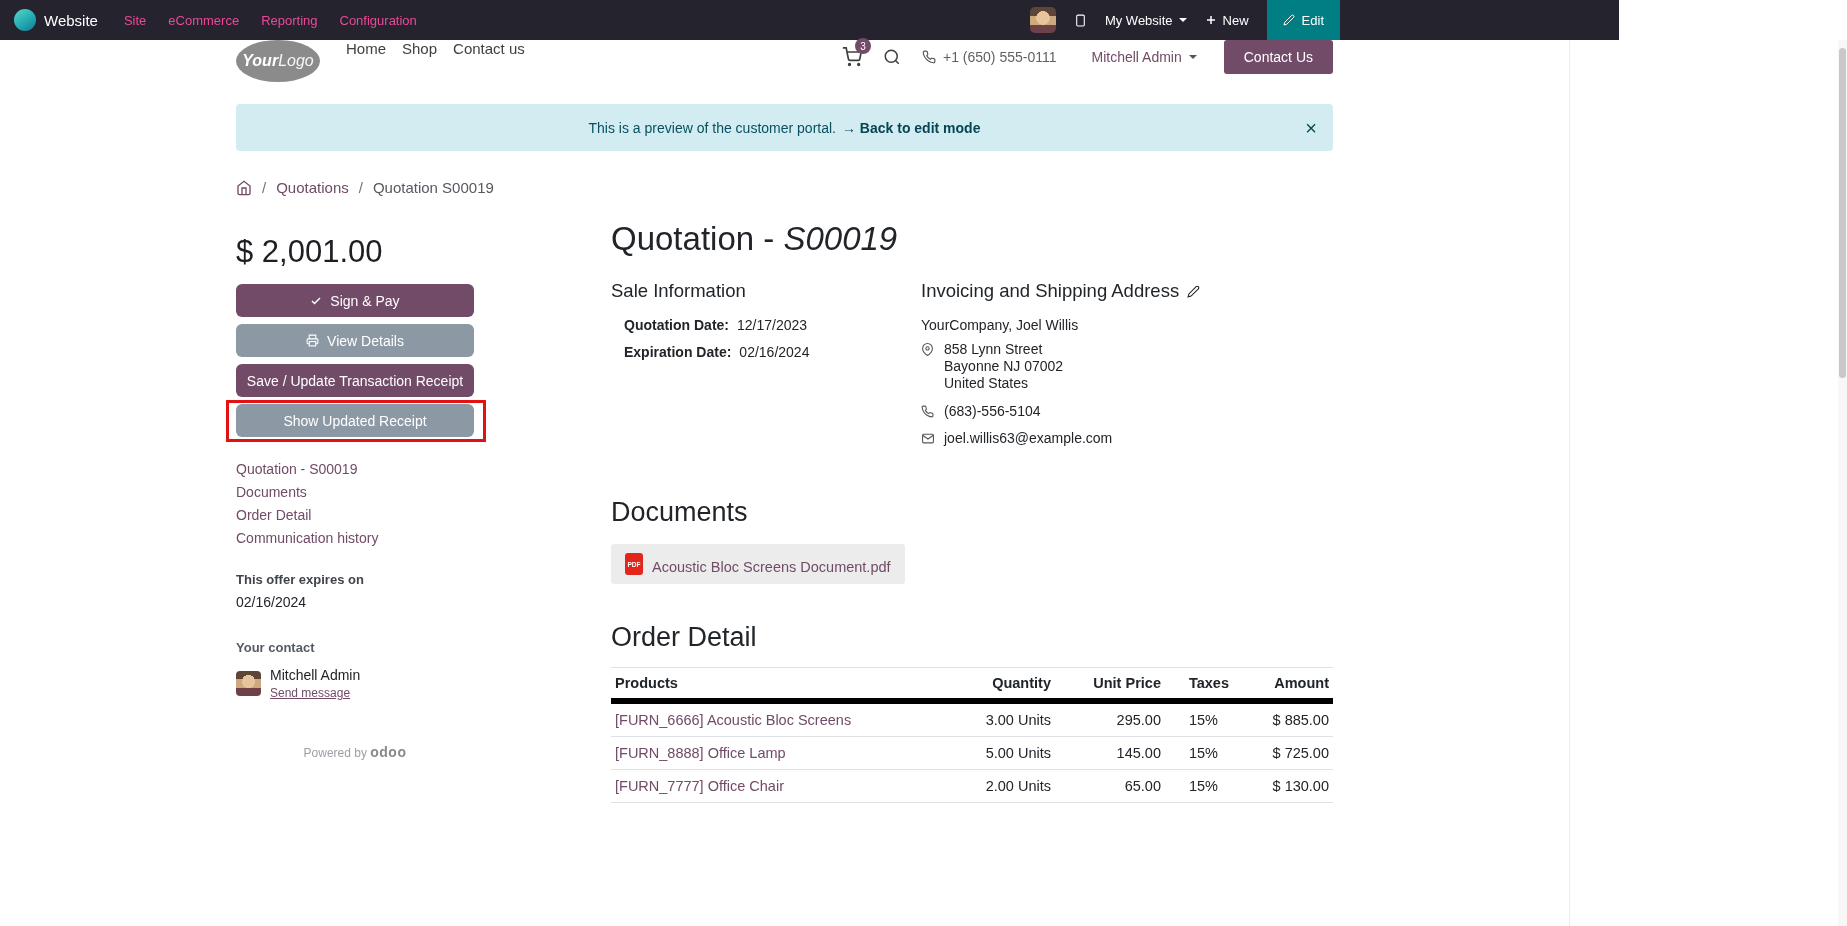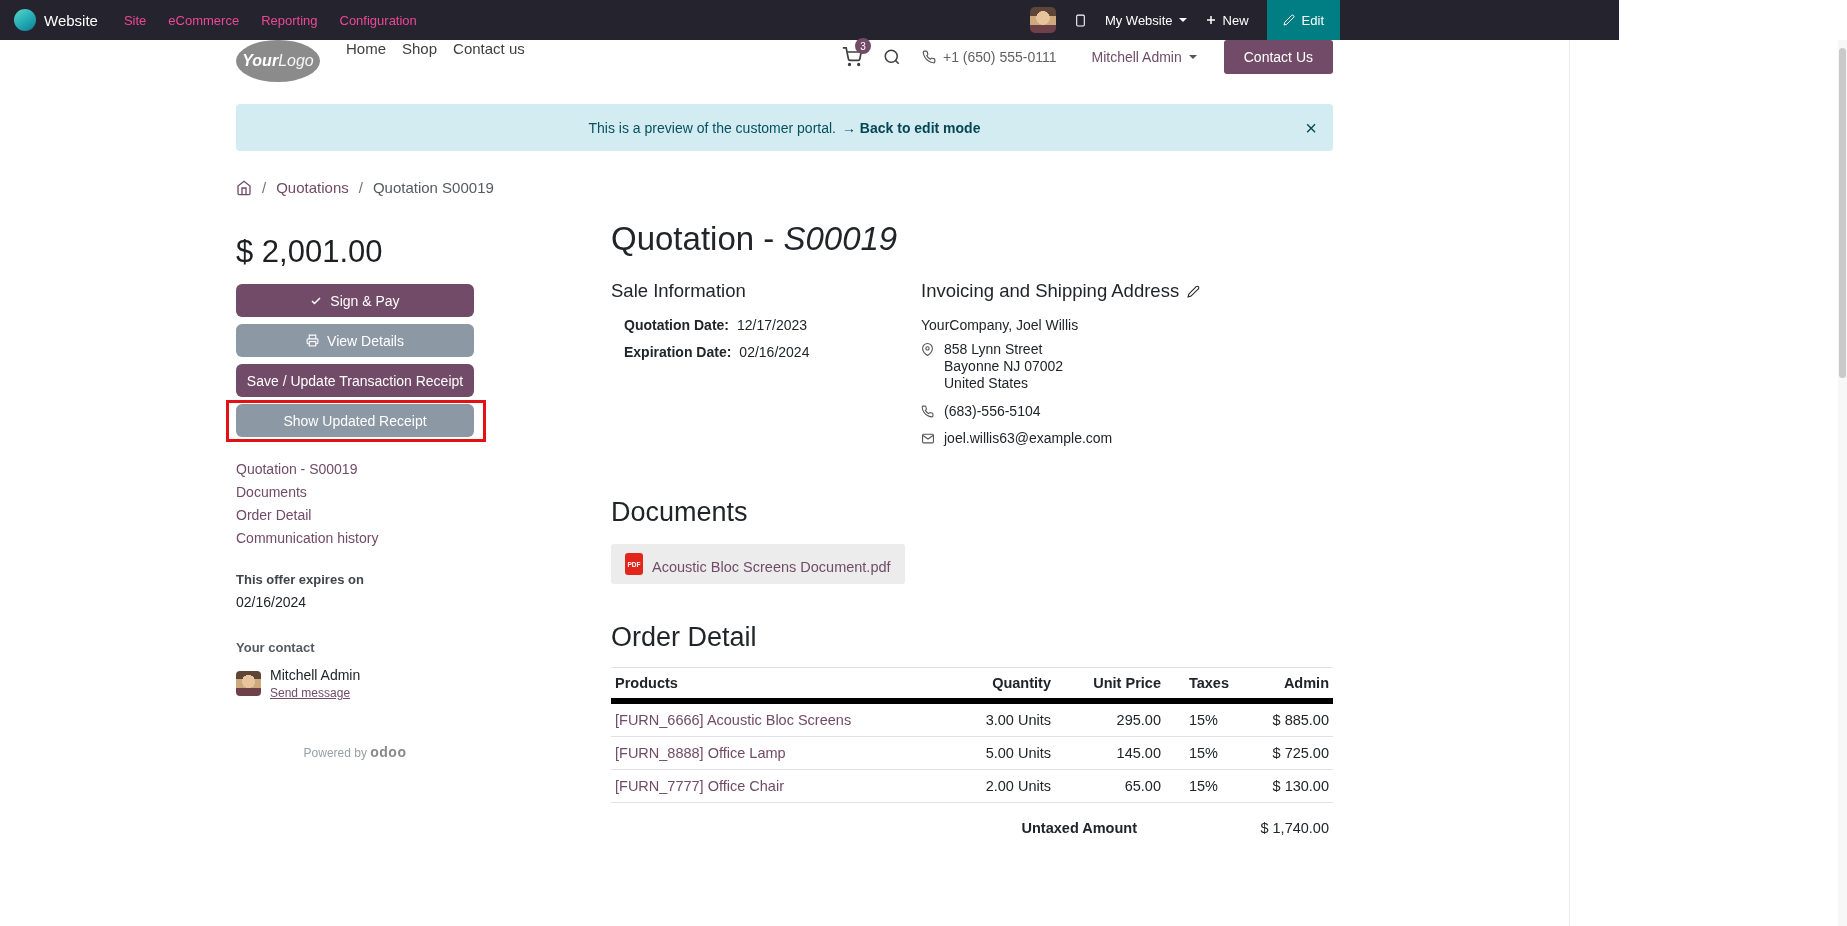--- a/index.html
+++ b/index.html
@@ -370,21 +370,21 @@
 
       <section class="order">
         <h2 class="sec-heading">Order Detail</h2>
         <table class="order-table">
           <thead>
             <tr>
               <th>Products</th>
               <th class="col-qty">Quantity</th>
               <th class="col-price">Unit Price</th>
               <th class="col-tax">Taxes</th>
-              <th class="col-amount">Admin</th>
+              <th class="col-amount">Amount</th>
             </tr>
           </thead>
           <tbody>
             <tr>
               <td><span class="prod-link">[FURN_6666] Acoustic Bloc Screens</span></td>
               <td class="col-qty">3.00 Units</td>
               <td class="col-price">295.00</td>
               <td class="col-tax">15%</td>
               <td class="col-amount">$ 885.00</td>
             </tr>
@@ -397,24 +397,20 @@
             </tr>
             <tr>
               <td><span class="prod-link">[FURN_7777] Office Chair</span></td>
               <td class="col-qty">2.00 Units</td>
               <td class="col-price">65.00</td>
               <td class="col-tax">15%</td>
               <td class="col-amount">$ 130.00</td>
             </tr>
           </tbody>
         </table>
-        <div class="totals">
-          <span class="t-label">Untaxed Amount</span>
-          <span class="t-value">$ 1,740.00</span>
-        </div>
       </section>
     </main>
   </div>
 </div>
 
 <div class="window-scrollbar">
   <div class="thumb"></div>
 </div>
 
 </body></html>

